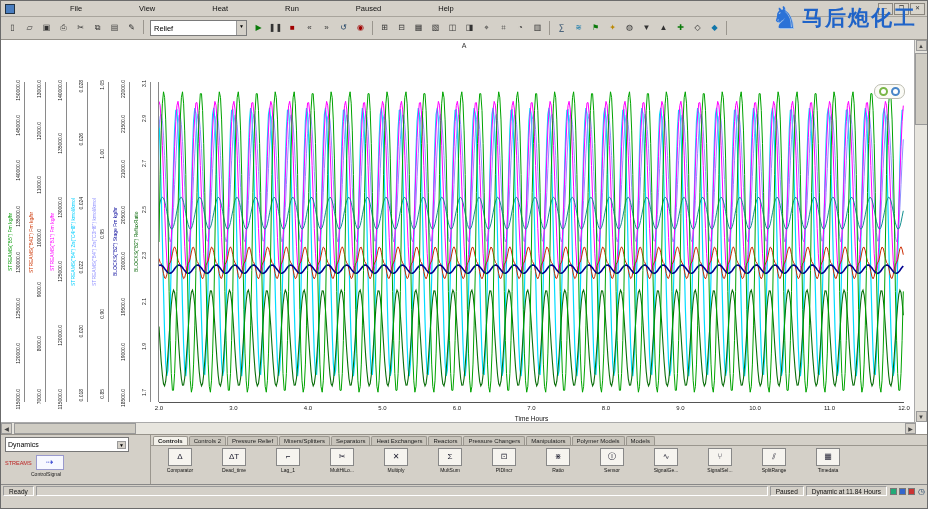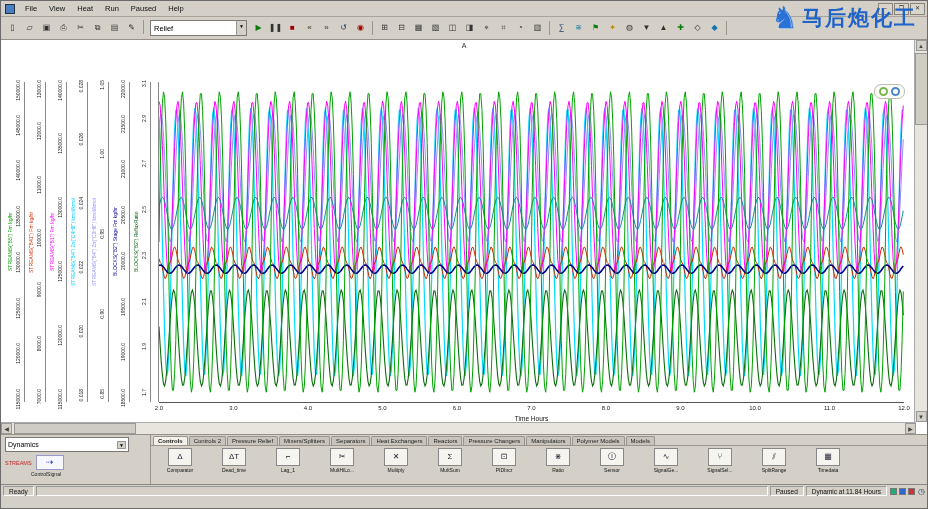--- a/index.html
+++ b/index.html
@@ -10,21 +10,21 @@
             background:linear-gradient(#6c95cf,#2d5a9e);}
   .app-ico{width:9px;height:9px;background:#e8a33d;border:1px solid #fff;margin-right:3px;flex:0 0 auto;}
   .title{flex:1;white-space:nowrap;overflow:hidden;text-shadow:0 1px 1px #1b3a66;}
   .winbtns{display:flex;gap:1px;}
   .winbtns .wb{width:15px;height:11px;background:linear-gradient(#e8eefc,#b9c9e6);border:1px solid #7b8ba8;color:#234;
                font-size:7px;line-height:10px;text-align:center;border-radius:2px;}
   .winbtns .close{background:linear-gradient(#e98,#c0392b);color:#fff;}
   
   .menubar{height:15px;display:flex;align-items:center;background:#d4d0c8;border-bottom:1px solid #a8a49c;font-size:7.5px;padding:0 2px;}
   .child-ico{width:8px;height:8px;background:#4a7ec0;border:1px solid #234;margin:0 4px 0 2px;}
-  .menu-item{padding:1px 6px;color:#111;}
+  .menu-item{padding:1px 6px;color:#111;margin-left:45px;}
   .childbtns{margin-left:auto;display:flex;gap:1px;}
   .childbtns .cb{width:13px;height:10px;background:#d9d5cc;border:1px solid #8a867e;font-size:6px;line-height:9px;text-align:center;color:#333;}
   
   .toolbar{height:22px;display:flex;align-items:center;background:#d4d0c8;border-bottom:1px solid #96928a;padding:0 3px;}
   .tb-btn{width:15px;height:15px;font-size:8px;line-height:14px;text-align:center;color:#333;border:1px solid transparent;flex:0 0 auto;}
   .tb-sep{width:1px;height:14px;background:#9a968e;margin:0 3px;flex:0 0 auto;}
   .tb-select{display:flex;width:92px;height:14px;background:#fff;border:1px solid #7a7a7a;font-size:7.5px;align-items:center;
              padding:0 0 0 3px;margin:0 3px;flex:0 0 auto;}
   .tb-select .car{margin-left:auto;font-size:5px;background:#d4d0c8;border-left:1px solid #999;padding:2px 2px;height:100%;box-sizing:border-box;}
   

